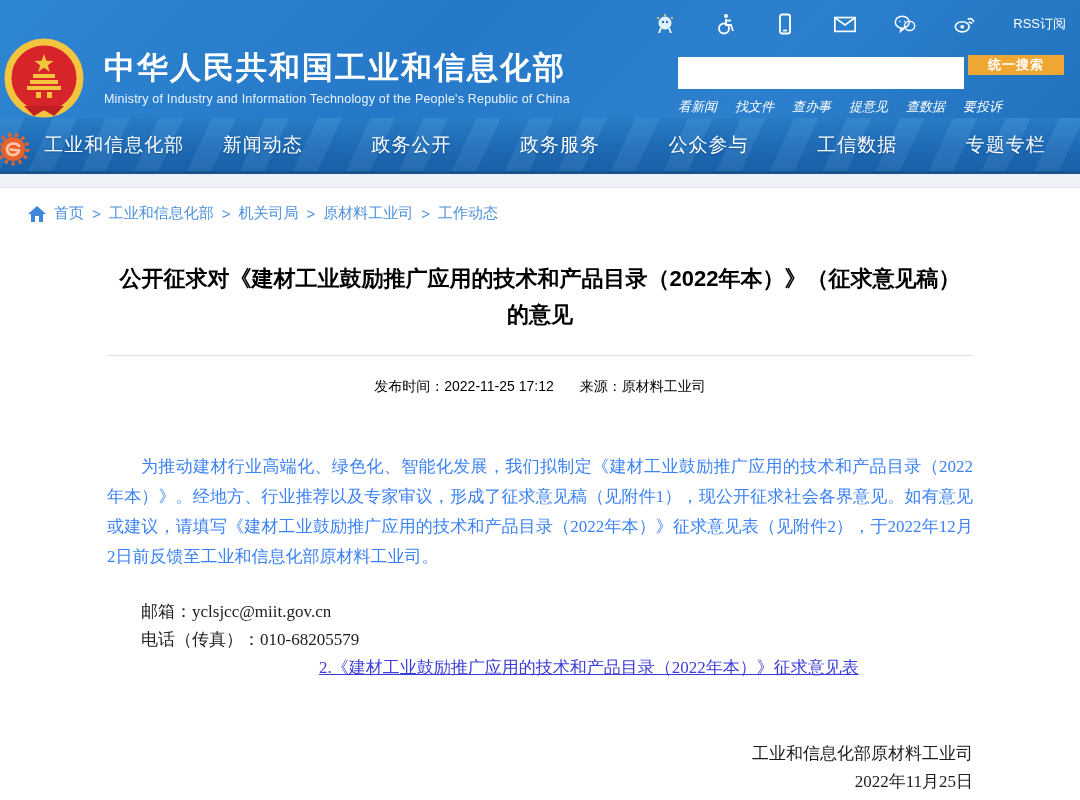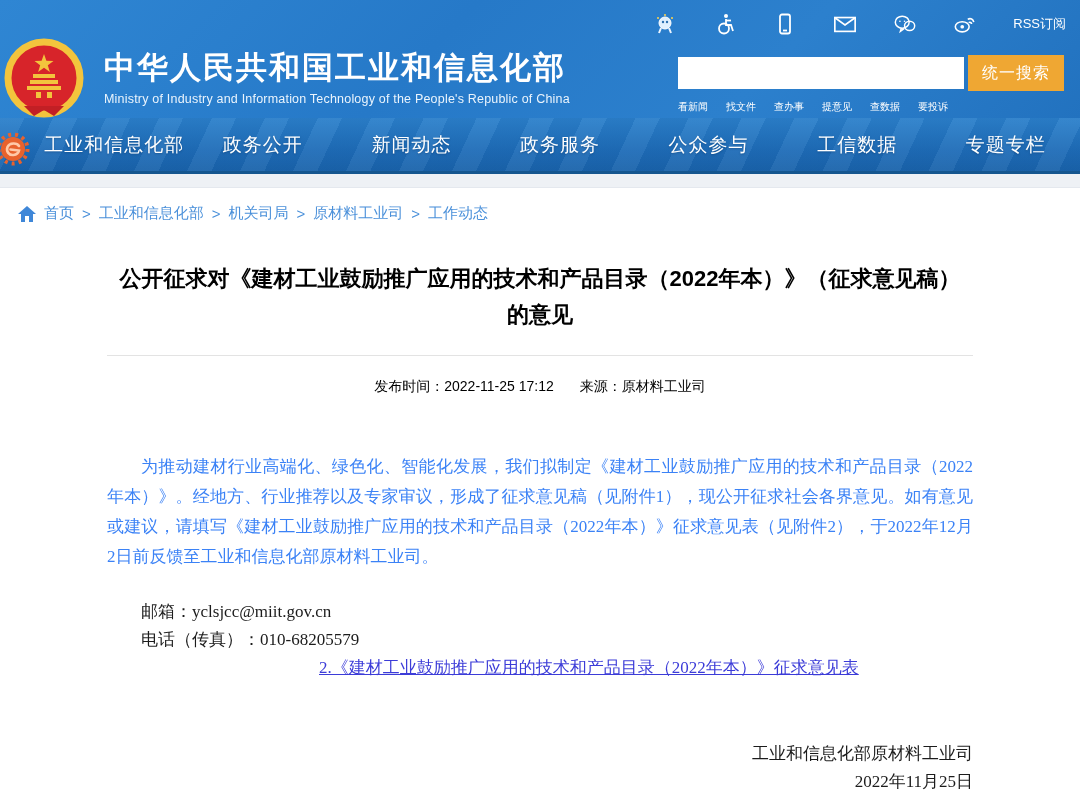--- a/index.html
+++ b/index.html
@@ -23,25 +23,25 @@
   .brand-cn { color:#fff; font-size:31px; font-weight:bold; letter-spacing:2px; line-height:36px; }
   .brand-en { color:#eaf4fd; font-size:12.5px; margin-top:6px; letter-spacing:0.2px; }
 
   .search-area { position:absolute; right:16px; top:57px; width:386px; }
   .search-row { display:flex; }
   .search-input {
     width:286px; height:32px; border:none; outline:none; background:#fff;
     font-size:14px; padding:0 8px;
   }
   .search-btn {
-    width:96px; height:36px; margin-left:4px; margin-top:-2px; border:none; cursor:pointer;
-    background:#efa733; color:#fff; font-size:16px; font-weight:normal; letter-spacing:1px;
+    width:96px; height:20px; margin-left:4px; margin-top:-2px; border:none; cursor:pointer;
+    background:#efa733; color:#fff; font-size:13px; font-weight:bold; letter-spacing:1px;
   }
   .quick-links { display:flex; gap:18px; margin-top:9px; }
-  .quick-links span { color:#fff; font-size:10px; cursor:pointer; white-space:nowrap; }
+  .quick-links span { color:#fff; font-size:13px; cursor:pointer; white-space:nowrap;font-style:italic; }
 
   
   .main-nav {
     position:relative; width:1080px; height:56px;
     background:
       repeating-linear-gradient(115deg, rgba(255,255,255,0.05) 0 22px, rgba(0,40,90,0.06) 22px 48px),
       linear-gradient(180deg,#2b80cb 0%,#1f6db8 60%,#1a63ab 100%);
     border-bottom:3px solid #15568f;
     display:flex; align-items:center;
   }
@@ -49,21 +49,21 @@
   .nav-items { display:flex; width:100%; padding-left:40px; }
   .nav-item {
     flex:1; text-align:center; color:#fff; font-size:19px; letter-spacing:1px;
     cursor:pointer; line-height:53px; text-shadow:0 1px 2px rgba(0,40,80,.35); white-space:nowrap;
   }
 
   .gray-strip { width:1080px; height:14px; background:#eef1f5; border-bottom:1px solid #e4e8ee; }
 
   
   .breadcrumb {
-    display:flex; align-items:center; gap:8px; padding:16px 0 10px 18px;
+    display:flex; align-items:center; gap:8px; padding:16px 0 10px 28px;
     font-size:15px; color:#4a90da;
   }
   .breadcrumb .crumb { color:#4a90da; cursor:pointer; white-space:nowrap; }
   .breadcrumb .sep { color:#4a90da; }
   .home-icon { width:18px; height:16px; display:inline-flex; }
 
   
   .article { width:866px; margin:0 auto; position:relative; padding-top:28px;
     font-family:"Liberation Serif","DejaVu Serif",serif; }
   .article-title {
@@ -183,22 +183,22 @@
 <div class="main-nav">
   <span class="nav-logo">
     <svg width="34" height="34" viewBox="0 0 34 34">
       <circle cx="17" cy="17" r="12" fill="#e8622d"></circle>
       <circle cx="17" cy="17" r="14.5" fill="none" stroke="#e8622d" stroke-width="4" stroke-dasharray="3 4"></circle>
       <path d="M23 14 C21 10.5, 13.5 10.5, 11.5 15 C9.8 19.5, 13 23.5, 17.5 23 C20.5 22.6, 22.5 20.8, 23 18.5 L14.5 17.5" fill="none" stroke="#ffc9a8" stroke-width="2.6" stroke-linecap="round"></path>
     </svg>
   </span>
   <div class="nav-items">
     <span class="nav-item">工业和信息化部</span>
+    <span class="nav-item">新闻动态</span>
     <span class="nav-item">政务公开</span>
-    <span class="nav-item">新闻动态</span>
     <span class="nav-item">政务服务</span>
     <span class="nav-item">公众参与</span>
     <span class="nav-item">工信数据</span>
     <span class="nav-item">专题专栏</span>
   </div>
 </div>
 
 <div class="gray-strip"></div>
 
 <div class="breadcrumb">

